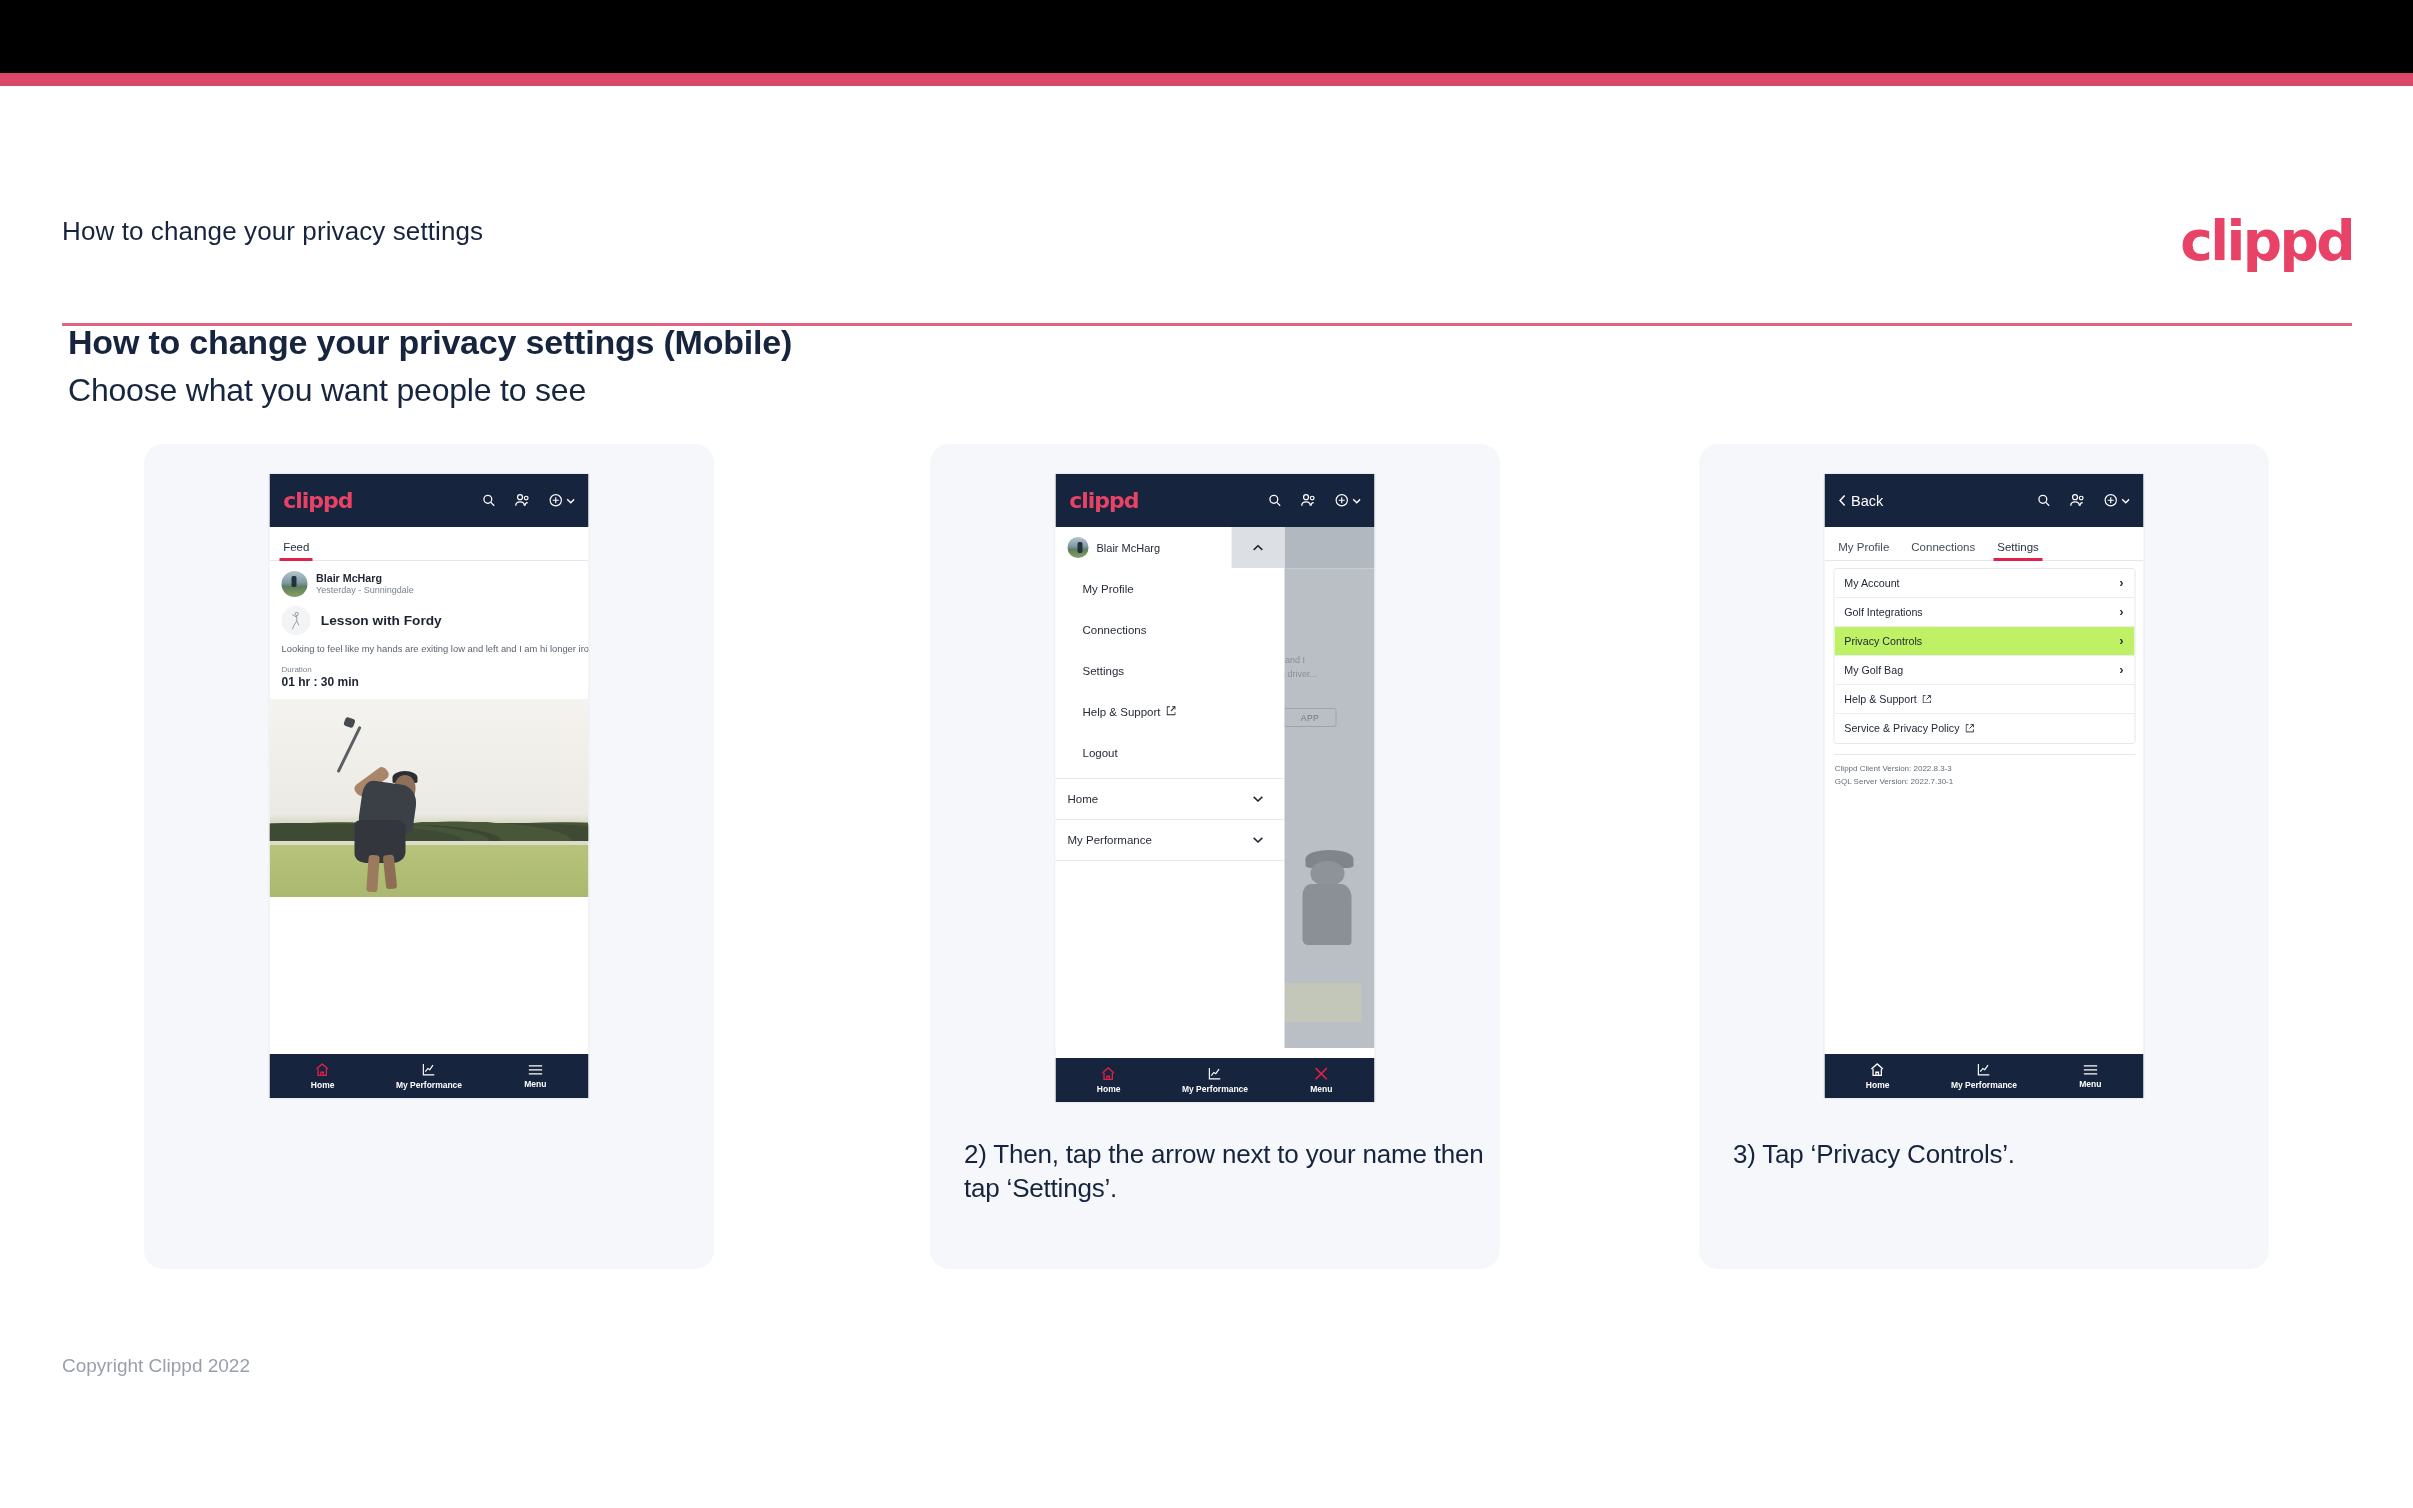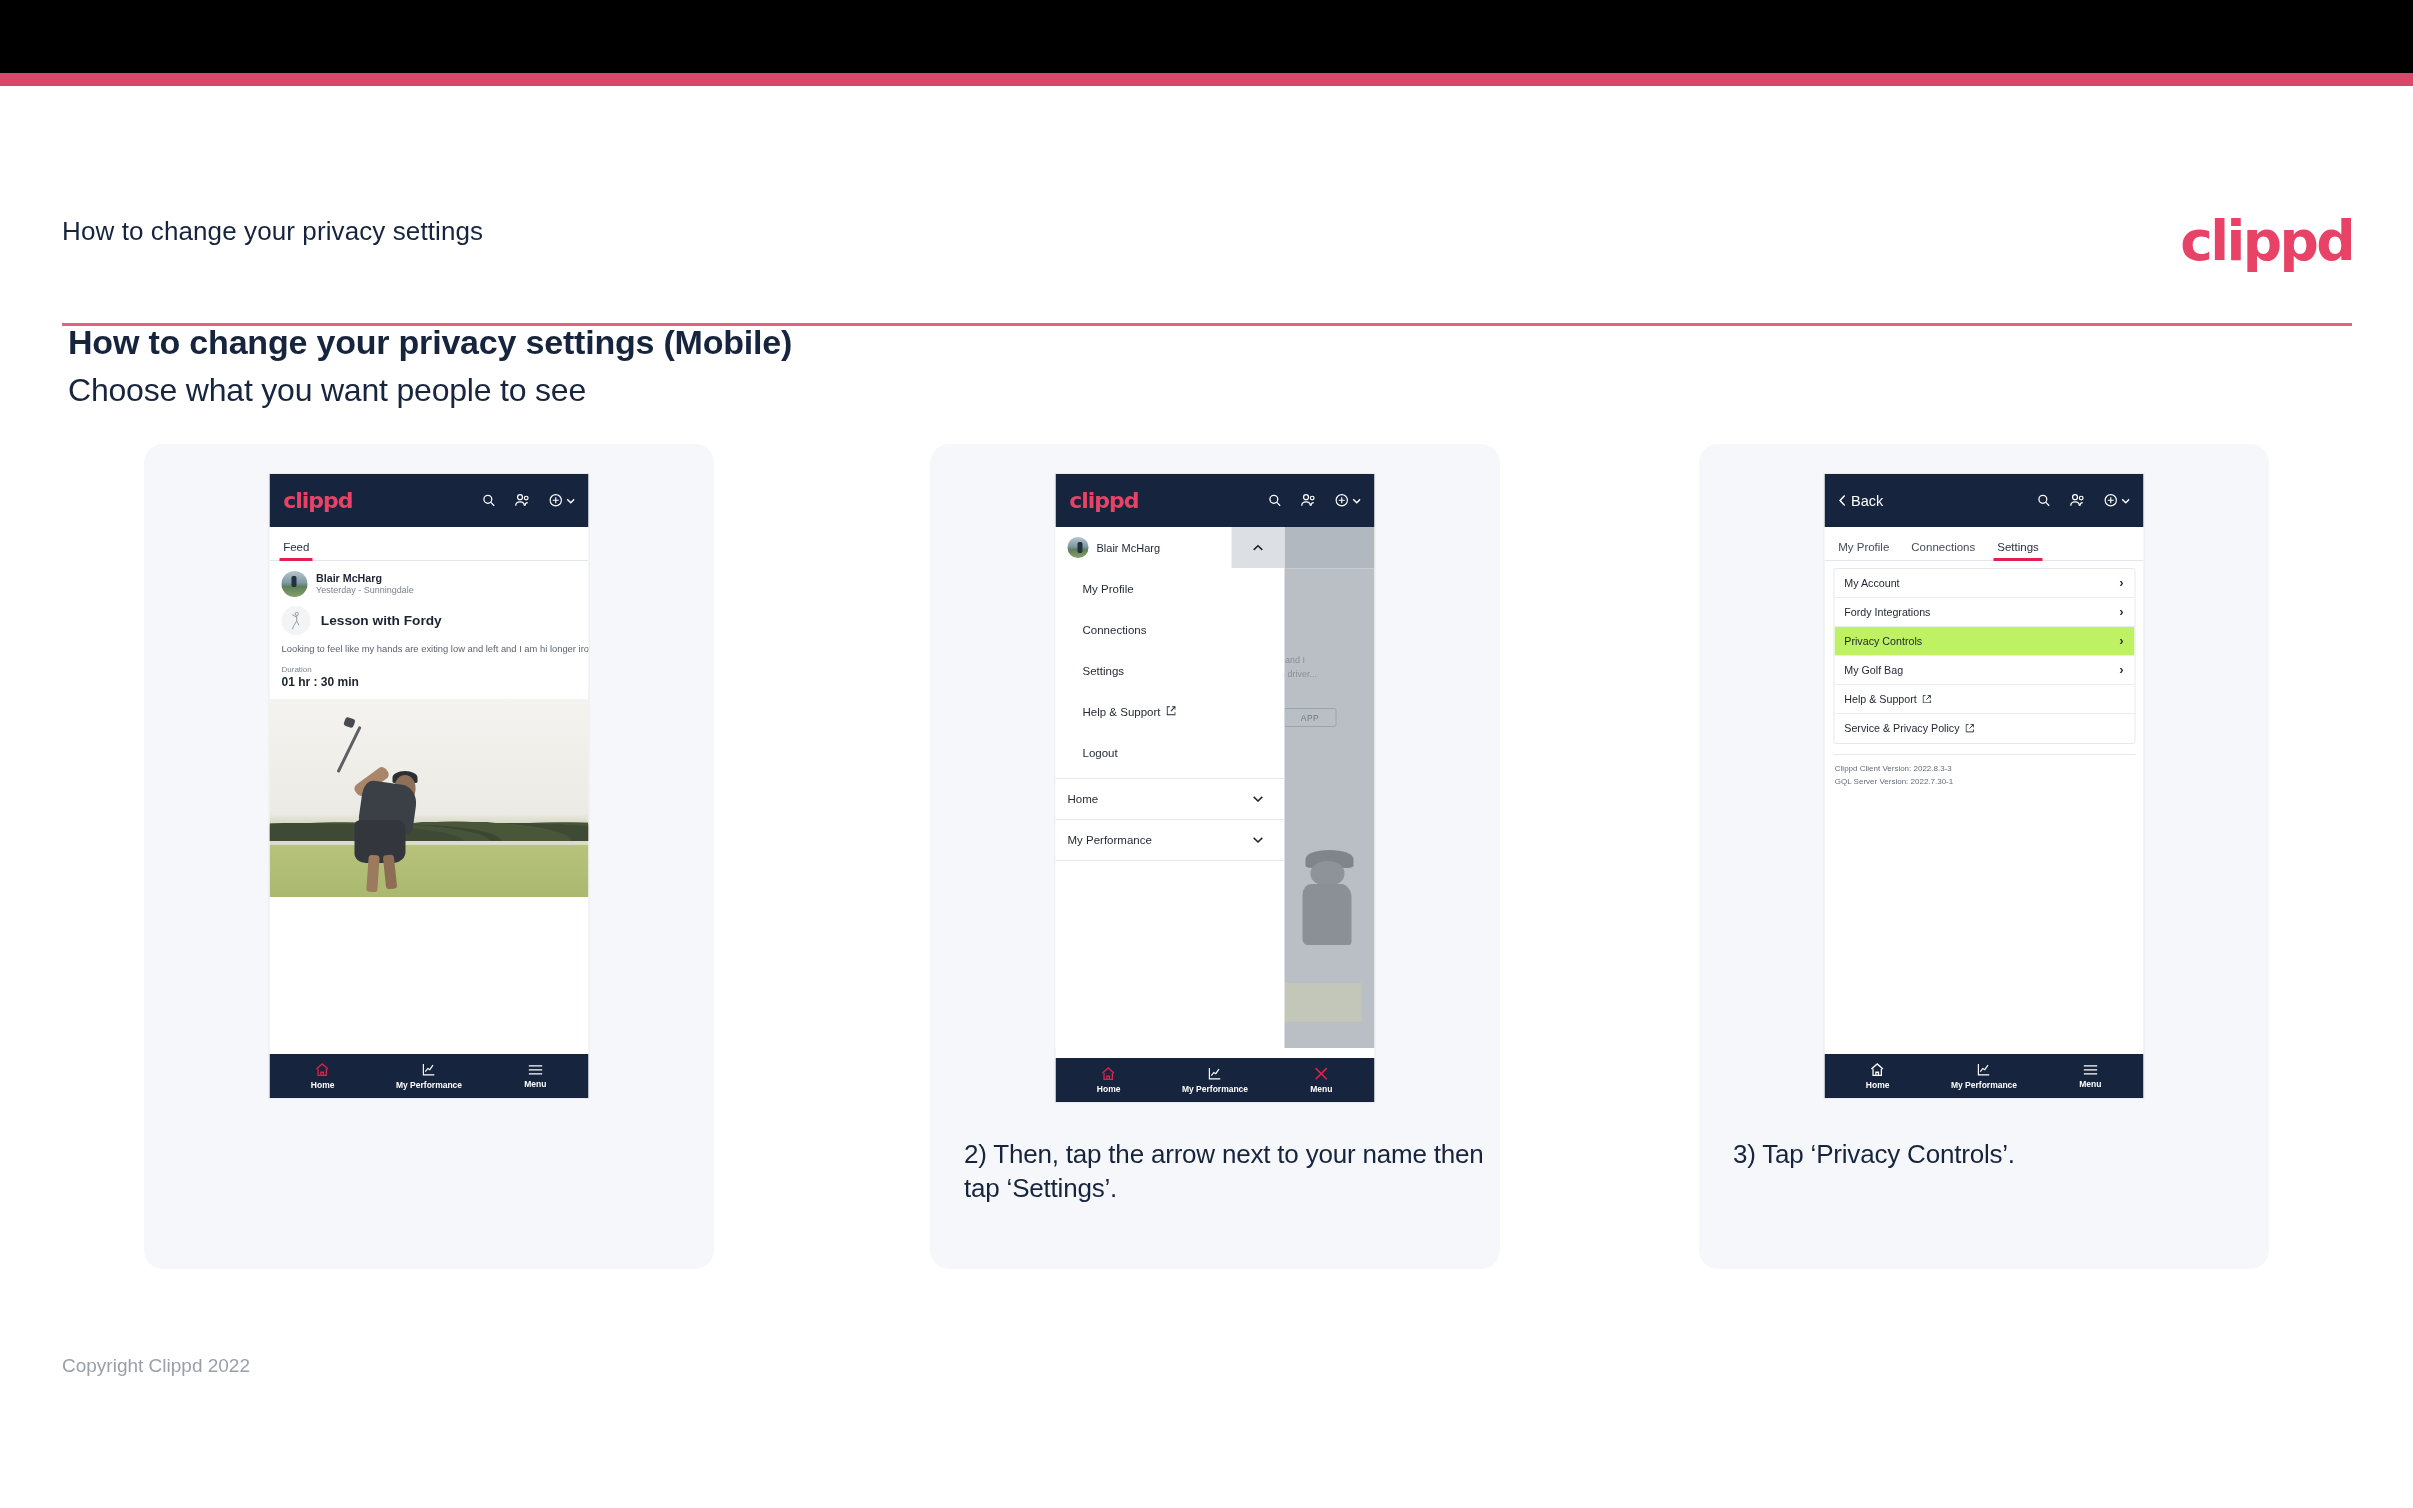--- a/index.html
+++ b/index.html
@@ -516,21 +516,21 @@
           <div class="tab">Connections</div>
           <div class="tab active">Settings</div>
         </div>
 
         <div class="settings-list">
           <div class="settings-row">
             <span>My Account</span>
             <span class="chev-r">›</span>
           </div>
           <div class="settings-row">
-            <span>Fordy Integrations</span>
+            <span>Golf Integrations</span>
             <span class="chev-r">›</span>
           </div>
           <div class="settings-row selected">
             <span>Privacy Controls</span>
             <span class="chev-r">›</span>
           </div>
           <div class="settings-row">
             <span>My Golf Bag</span>
             <span class="chev-r">›</span>
           </div>

